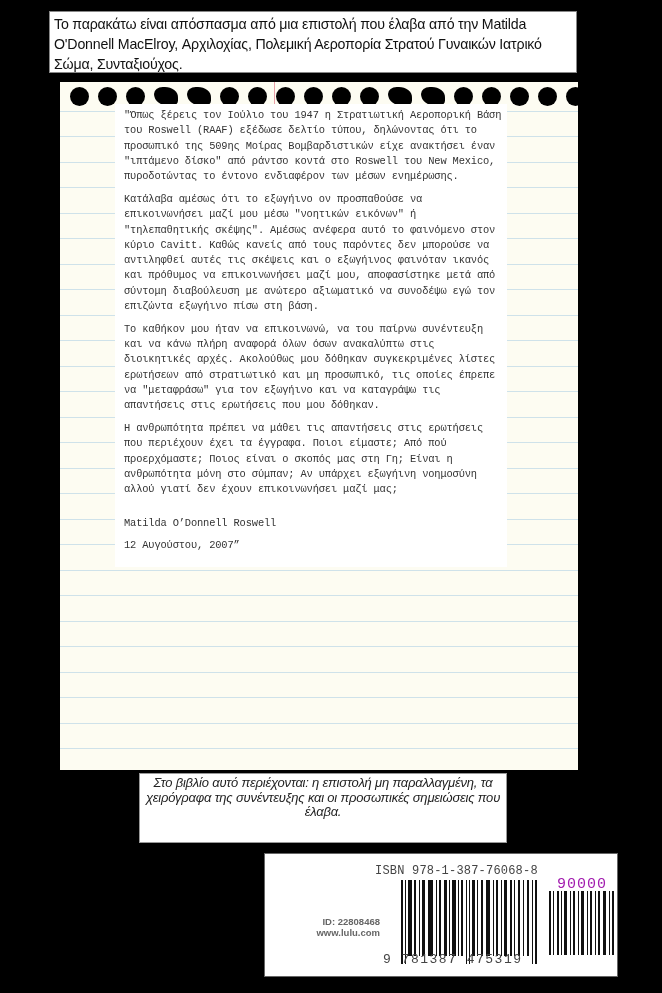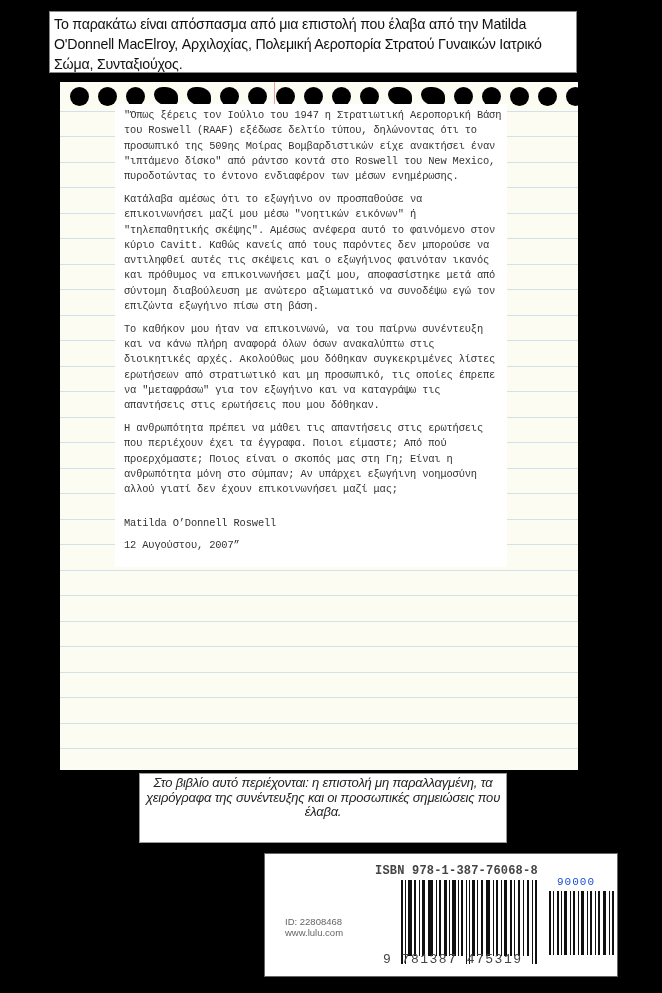--- a/index.html
+++ b/index.html
@@ -38,28 +38,28 @@
       position: absolute; left: 139px; top: 773px; width: 368px; height: 70px;
       background: #fff; border: 1px solid #999; box-sizing: border-box;
       font-family: "Liberation Sans", sans-serif; color: #222; text-align: center;
     }
     .credit-text { font-style: italic; font-size: 13px; line-height: 14.5px; padding-top: 2px; letter-spacing: -0.2px; }
     .credit-sign { font-size: 10px; margin-top: 13px; }
     .barcode-box {
       position: absolute; left: 264px; top: 853px; width: 354px; height: 124px;
       background: #fff; border: 1px solid #666; box-sizing: border-box;
     }
-    .lulu { position: absolute; left: 20px; top: 62px; width: 95px; text-align: left;
-      font-family: "Liberation Sans", sans-serif; font-weight: normal; color: #666; font-size: 9.5px; line-height: 11px; }
-    .isbn-label { position: absolute; left: 110px; top: 10px; font-family: "Liberation Mono", monospace; font-size: 12px; color: #444; letter-spacing: 0.2px; font-weight: bold; }
+    .lulu { position: absolute; left: 20px; top: 62px; width: 95px; text-align: right;
+      font-family: "Liberation Sans", sans-serif; font-weight: bold; color: #666; font-size: 9.5px; line-height: 11px; }
+    .isbn-label { position: absolute; left: 110px; top: 10px; font-family: "Liberation Mono", monospace; font-size: 12px; color: #444; letter-spacing: 0.2px; }
     .bars-main { position: absolute; left: 136px; top: 26px; width: 136px; height: 76px; }
     .bars-add { position: absolute; left: 284px; top: 37px; width: 66px; height: 64px; }
     .bar { position: absolute; top: 0; bottom: 0; background: #111; }
     .bars-main .bar.long { bottom: -8px; }
-    .price-label { position: absolute; left: 292px; top: 22px; font-family: "Liberation Mono", monospace; font-size: 11px; color: #1d4ed8; letter-spacing: 1px; }
+    .price-label { position: absolute; left: 292px; top: 22px; font-family: "Liberation Mono", monospace; font-size: 15px; color: #a21caf; letter-spacing: 1px; }
     .ean-digits { position: absolute; left: 118px; top: 98px; font-family: "Liberation Mono", monospace; font-size: 13px; color: #444; letter-spacing: 1.5px; white-space: pre; }
   </style>
 </head>
 <body>
 
 <div class="intro-box">
   <span>Το παρακάτω είναι απόσπασμα από μια επιστολή που έλαβα από την Matilda O'Donnell MacElroy, Αρχιλοχίας, Πολεμική Αεροπορία Στρατού Γυναικών Ιατρικό Σώμα, Συνταξιούχος.</span>
 </div>
 
 <div class="paper">

